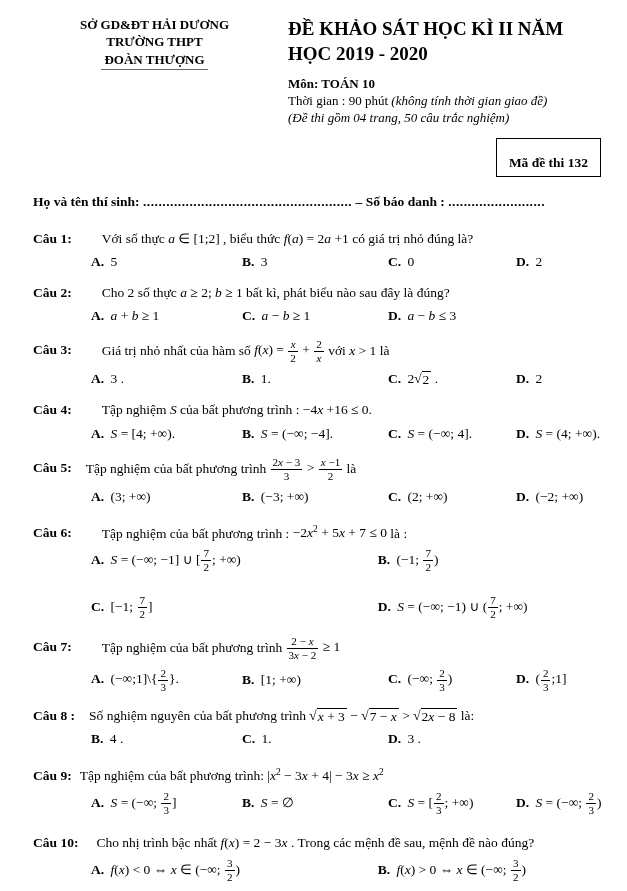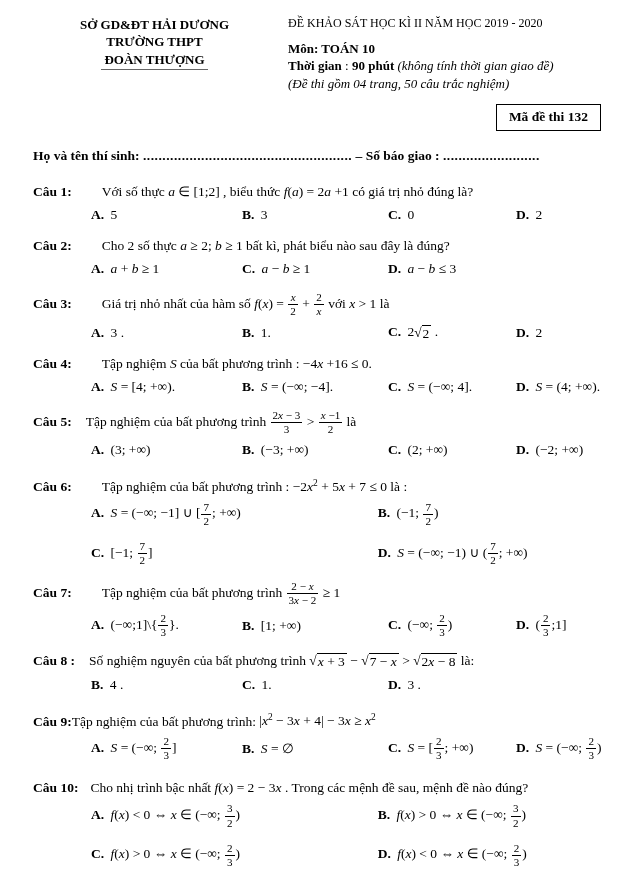--- a/index.html
+++ b/index.html
@@ -9,39 +9,39 @@
     font-family:"Liberation Serif",serif;
     font-size:13.5px;line-height:1.34;
     padding:14px 24px 0 33px;overflow:hidden;
   }
   i{font-style:italic;text-align:center;}
   
   .header{display:flex;margin-top:2px;}
   .h-left{width:243px;text-align:center;font-weight:bold;line-height:1.33;font-size:13px;}
   .school-name{display:inline-block;border-bottom:1.5px solid #666;padding:0 3px 1px;}
   .h-right{flex:1;padding-left:12px;line-height:1.33;font-size:13px;}
-  .h-title{font-weight:normal;font-size:12px;}
+  .h-title{font-weight:bold;font-size:19px;}
   .h-subject{font-weight:bold;margin-top:8px;}
-  .h-time b{font-weight:bold;}
+  .h-time b{font-weight:normal;}
   .h-time i,.h-note{font-style:italic;font-weight:normal;}
   .code-row{text-align:right;margin-top:12px;padding-right:2px;}
-  .code-box{display:inline-block;border:1.5px solid #000;padding:3px 12px 4px;font-weight:bold;}
+  .code-box{display:inline-block;border:1.5px solid #000;padding:15px 12px 4px;font-weight:bold;}
   .name-line{margin-top:16px;font-weight:bold;}
   .name-line .dots{font-weight:bold;letter-spacing:0.5px;}
   
   #questions{margin-top:18px;}
   .q{margin-bottom:13px;}
   .q:nth-child(6),.q:nth-child(9),.q:nth-child(10){margin-top:17px;}
   .qlabel{font-weight:bold;margin-right:30px;}
   .q:nth-child(5) .qlabel,.q:nth-child(8) .qlabel{margin-right:14px;}
-  .q:nth-child(9) .qlabel{margin-right:0;}
-  .q:nth-child(10) .qlabel{margin-right:12px;}
+  .q:nth-child(9) .qlabel{margin-right:8px;}
+  .q:nth-child(10) .qlabel{margin-right:18px;}
   .opts{margin-top:5px;}
   .opts4{display:grid;grid-template-columns:29.5% 28.5% 25% 17%;padding-left:58px;align-items:center;}
-  .opts2{display:grid;grid-template-columns:56% 44%;padding-left:58px;row-gap:12px;align-items:center;}
+  .opts2{display:grid;grid-template-columns:56% 44%;padding-left:58px;row-gap:20px;align-items:center;}
   .opt{white-space:nowrap;}
   .opt-key{margin-right:3px;font-weight:bold;}
   .math{font-style:normal;}
   .frac{display:inline-flex;flex-direction:column;text-align:center;vertical-align:middle;font-size:0.82em;line-height:1.18;margin:0 1px;}
   .frac .num,.frac .den{display:block;padding:0 2px;}
   .frac .den{border-top:1px solid #000;}
   .sqrt{display:inline-flex;align-items:flex-start;vertical-align:middle;}
   .sqrt .rad{line-height:1.2;}
   .sqrt .sqrt-body{border-top:1px solid #000;padding:0 2px 0 1px;line-height:1.2;}
   sup{font-size:0.7em;}
@@ -62,21 +62,21 @@
     <div class="h-time"><b>Thời gian</b><span> : </span><b>90 phút </b><i>(không tính thời gian giao đề)</i></div>
     <div class="h-note">(Đề thi gồm 04 trang, 50 câu trắc nghiệm)</div>
   </div>
 </div>
 
 <div class="code-row">
   <span class="code-box">Mã đề thi 132</span>
 </div>
 
 <div class="name-line">
-  <b>Họ và tên thí sinh: </b><span class="dots">......................................................</span><b> – Số báo giao : </b><span class="dots">.........................</span>
+  <b>Họ và tên thí sinh: </b><span class="dots">......................................................</span><b> – Số báo danh : </b><span class="dots">.........................</span>
 </div>
 
 <div id="questions">
     <div class="q">
       <div class="qline"><span class="qlabel">Câu 1:</span><span class="qtext">Với số thực </span><span class="math"><i>a</i> ∈ [1;2]</span><span class="qtext"> , biểu thức </span><span class="math"><i>f</i>(<i>a</i>) = 2<i>a</i> +1</span><span class="qtext"> có giá trị nhỏ đúng là?</span></div>
       <div class="opts opts4">
         <span class="opt"><b class="opt-key">A.</b> <span class="math">5</span></span>
         <span class="opt"><b class="opt-key">B.</b> <span class="math">3</span></span>
         <span class="opt"><b class="opt-key">C.</b> <span class="math">0</span></span>
         <span class="opt"><b class="opt-key">D.</b> <span class="math">2</span></span>

